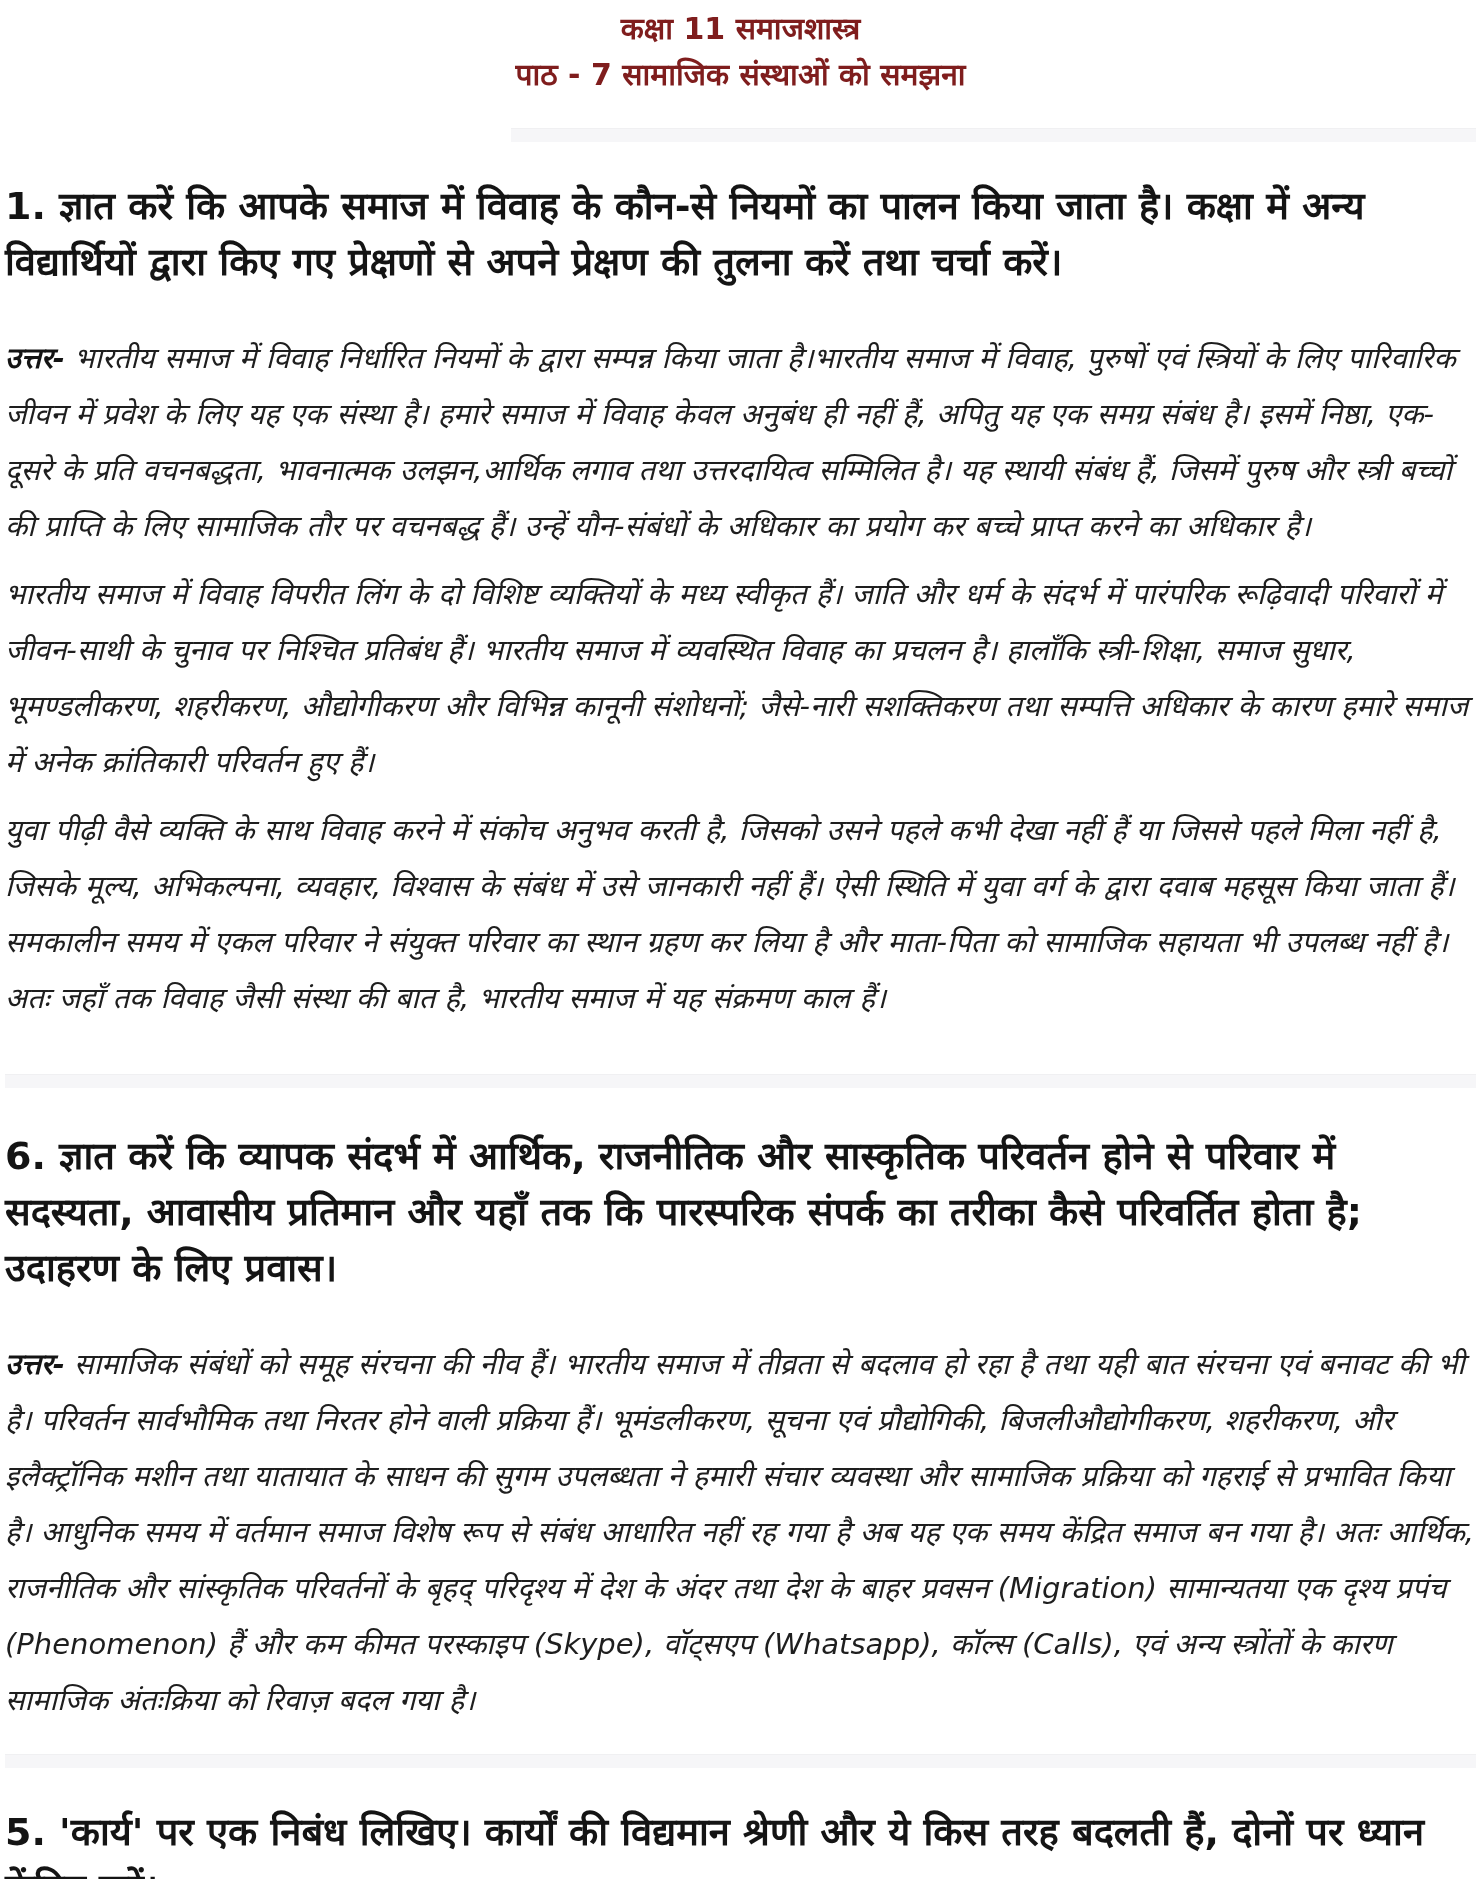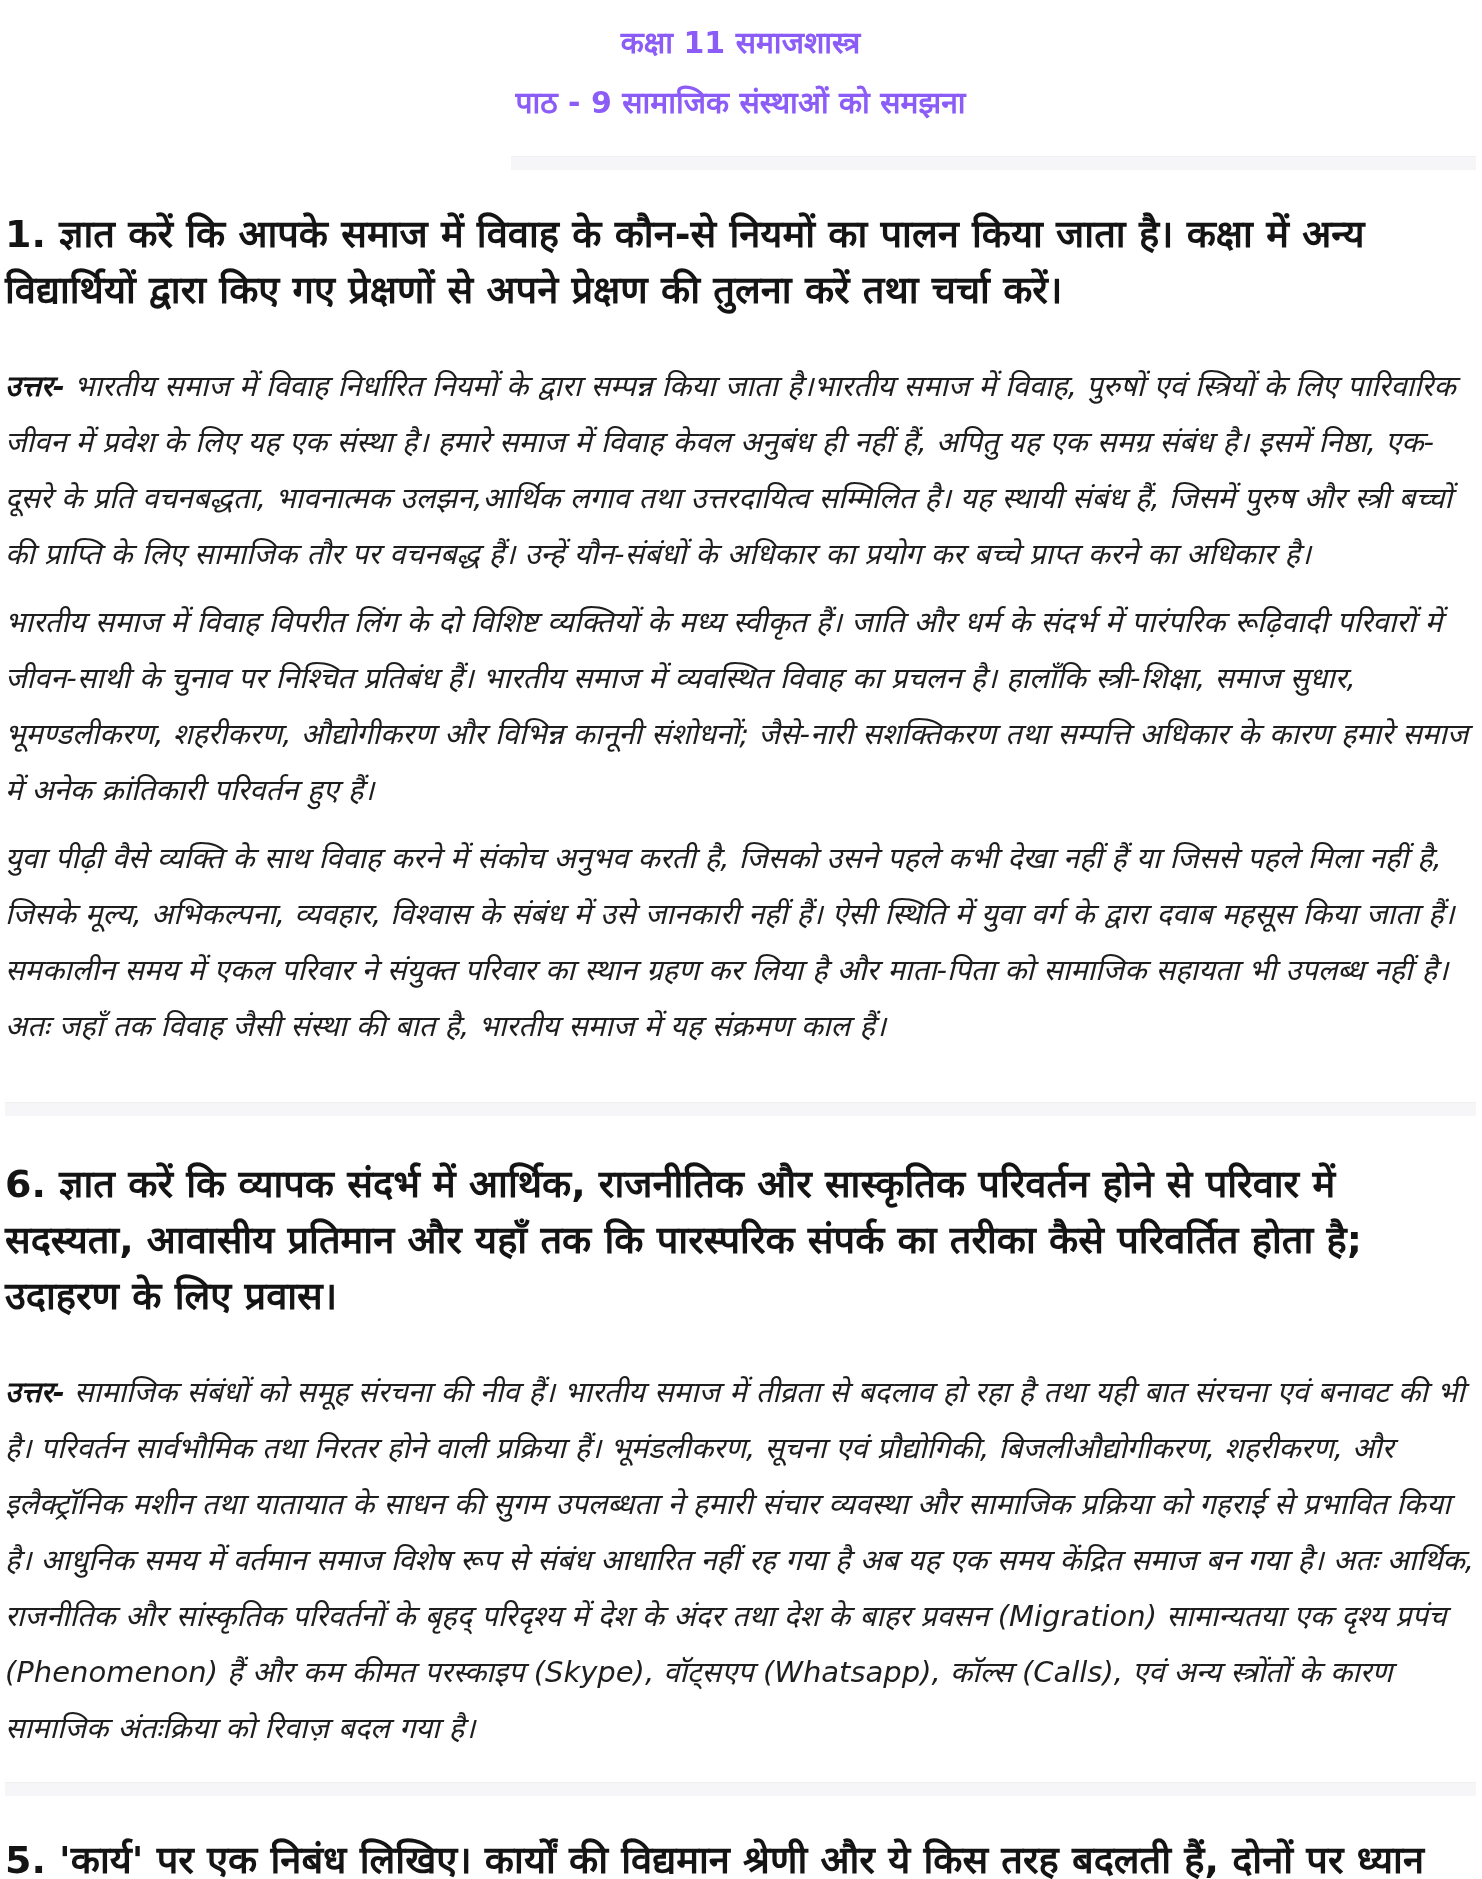--- a/index.html
+++ b/index.html
@@ -21,22 +21,22 @@
     background: #ffffff;
     overflow: hidden;
   }
   .title-block {
     text-align: center;
   }
   .title-line {
     font-weight: 700;
     font-size: 30px;
     line-height: 46px;
-    margin: 14px;
-    color: #8b5cf6;
+    margin: 0;
+    color: #7f1d1d;
   }
   .divider {
     height: 13px;
     background: #f6f6f8;
     border-top: 1px solid #f0f0f2;
   }
   .divider-1 {
     margin: 30px 0 0 506px; 
   }
   .divider-2 {
@@ -69,21 +69,21 @@
     color: #141414;
   }
 </style>
 </head>
 <body>
 
 <main class="page">
 
   <header class="title-block">
     <h1 class="title-line">कक्षा 11 समाजशास्त्र</h1>
-    <h2 class="title-line">पाठ - 9 सामाजिक संस्थाओं को समझना</h2>
+    <h2 class="title-line">पाठ - 7 सामाजिक संस्थाओं को समझना</h2>
   </header>
 
   <div class="divider divider-1"></div>
 
   <section>
     <p class="question">1. ज्ञात करें कि आपके समाज में विवाह के कौन-से नियमों का पालन किया जाता है। कक्षा में अन्य विद्यार्थियों द्वारा किए गए प्रेक्षणों से अपने प्रेक्षण की तुलना करें तथा चर्चा करें।</p>
     <p class="para"><span class="answer-label">उत्तर-</span> <span>भारतीय समाज में विवाह निर्धारित नियमों के द्वारा सम्पन्न किया जाता है।भारतीय समाज में विवाह, पुरुषों एवं स्त्रियों के लिए पारिवारिक जीवन में प्रवेश के लिए यह एक संस्था है। हमारे समाज में विवाह केवल अनुबंध ही नहीं हैं, अपितु यह एक समग्र संबंध है। इसमें निष्ठा, एक-दूसरे के प्रति वचनबद्धता, भावनात्मक उलझन,आर्थिक लगाव तथा उत्तरदायित्व सम्मिलित है। यह स्थायी संबंध हैं, जिसमें पुरुष और स्त्री बच्चों की प्राप्ति के लिए सामाजिक तौर पर वचनबद्ध हैं। उन्हें यौन-संबंधों के अधिकार का प्रयोग कर बच्चे प्राप्त करने का अधिकार है।</span></p>
     <p class="para para-cont">भारतीय समाज में विवाह विपरीत लिंग के दो विशिष्ट व्यक्तियों के मध्य स्वीकृत हैं। जाति और धर्म के संदर्भ में पारंपरिक रूढ़िवादी परिवारों में जीवन-साथी के चुनाव पर निश्चित प्रतिबंध हैं। भारतीय समाज में व्यवस्थित विवाह का प्रचलन है। हालाँकि स्त्री-शिक्षा, समाज सुधार, भूमण्डलीकरण, शहरीकरण, औद्योगीकरण और विभिन्न कानूनी संशोधनों; जैसे-नारी सशक्तिकरण तथा सम्पत्ति अधिकार के कारण हमारे समाज में अनेक क्रांतिकारी परिवर्तन हुए हैं।</p>
     <p class="para para-cont">युवा पीढ़ी वैसे व्यक्ति के साथ विवाह करने में संकोच अनुभव करती है, जिसको उसने पहले कभी देखा नहीं हैं या जिससे पहले मिला नहीं है, जिसके मूल्य, अभिकल्पना, व्यवहार, विश्वास के संबंध में उसे जानकारी नहीं हैं। ऐसी स्थिति में युवा वर्ग के द्वारा दवाब महसूस किया जाता हैं। समकालीन समय में एकल परिवार ने संयुक्त परिवार का स्थान ग्रहण कर लिया है और माता-पिता को सामाजिक सहायता भी उपलब्ध नहीं है। अतः जहाँ तक विवाह जैसी संस्था की बात है, भारतीय समाज में यह संक्रमण काल हैं।</p>
   </section>

